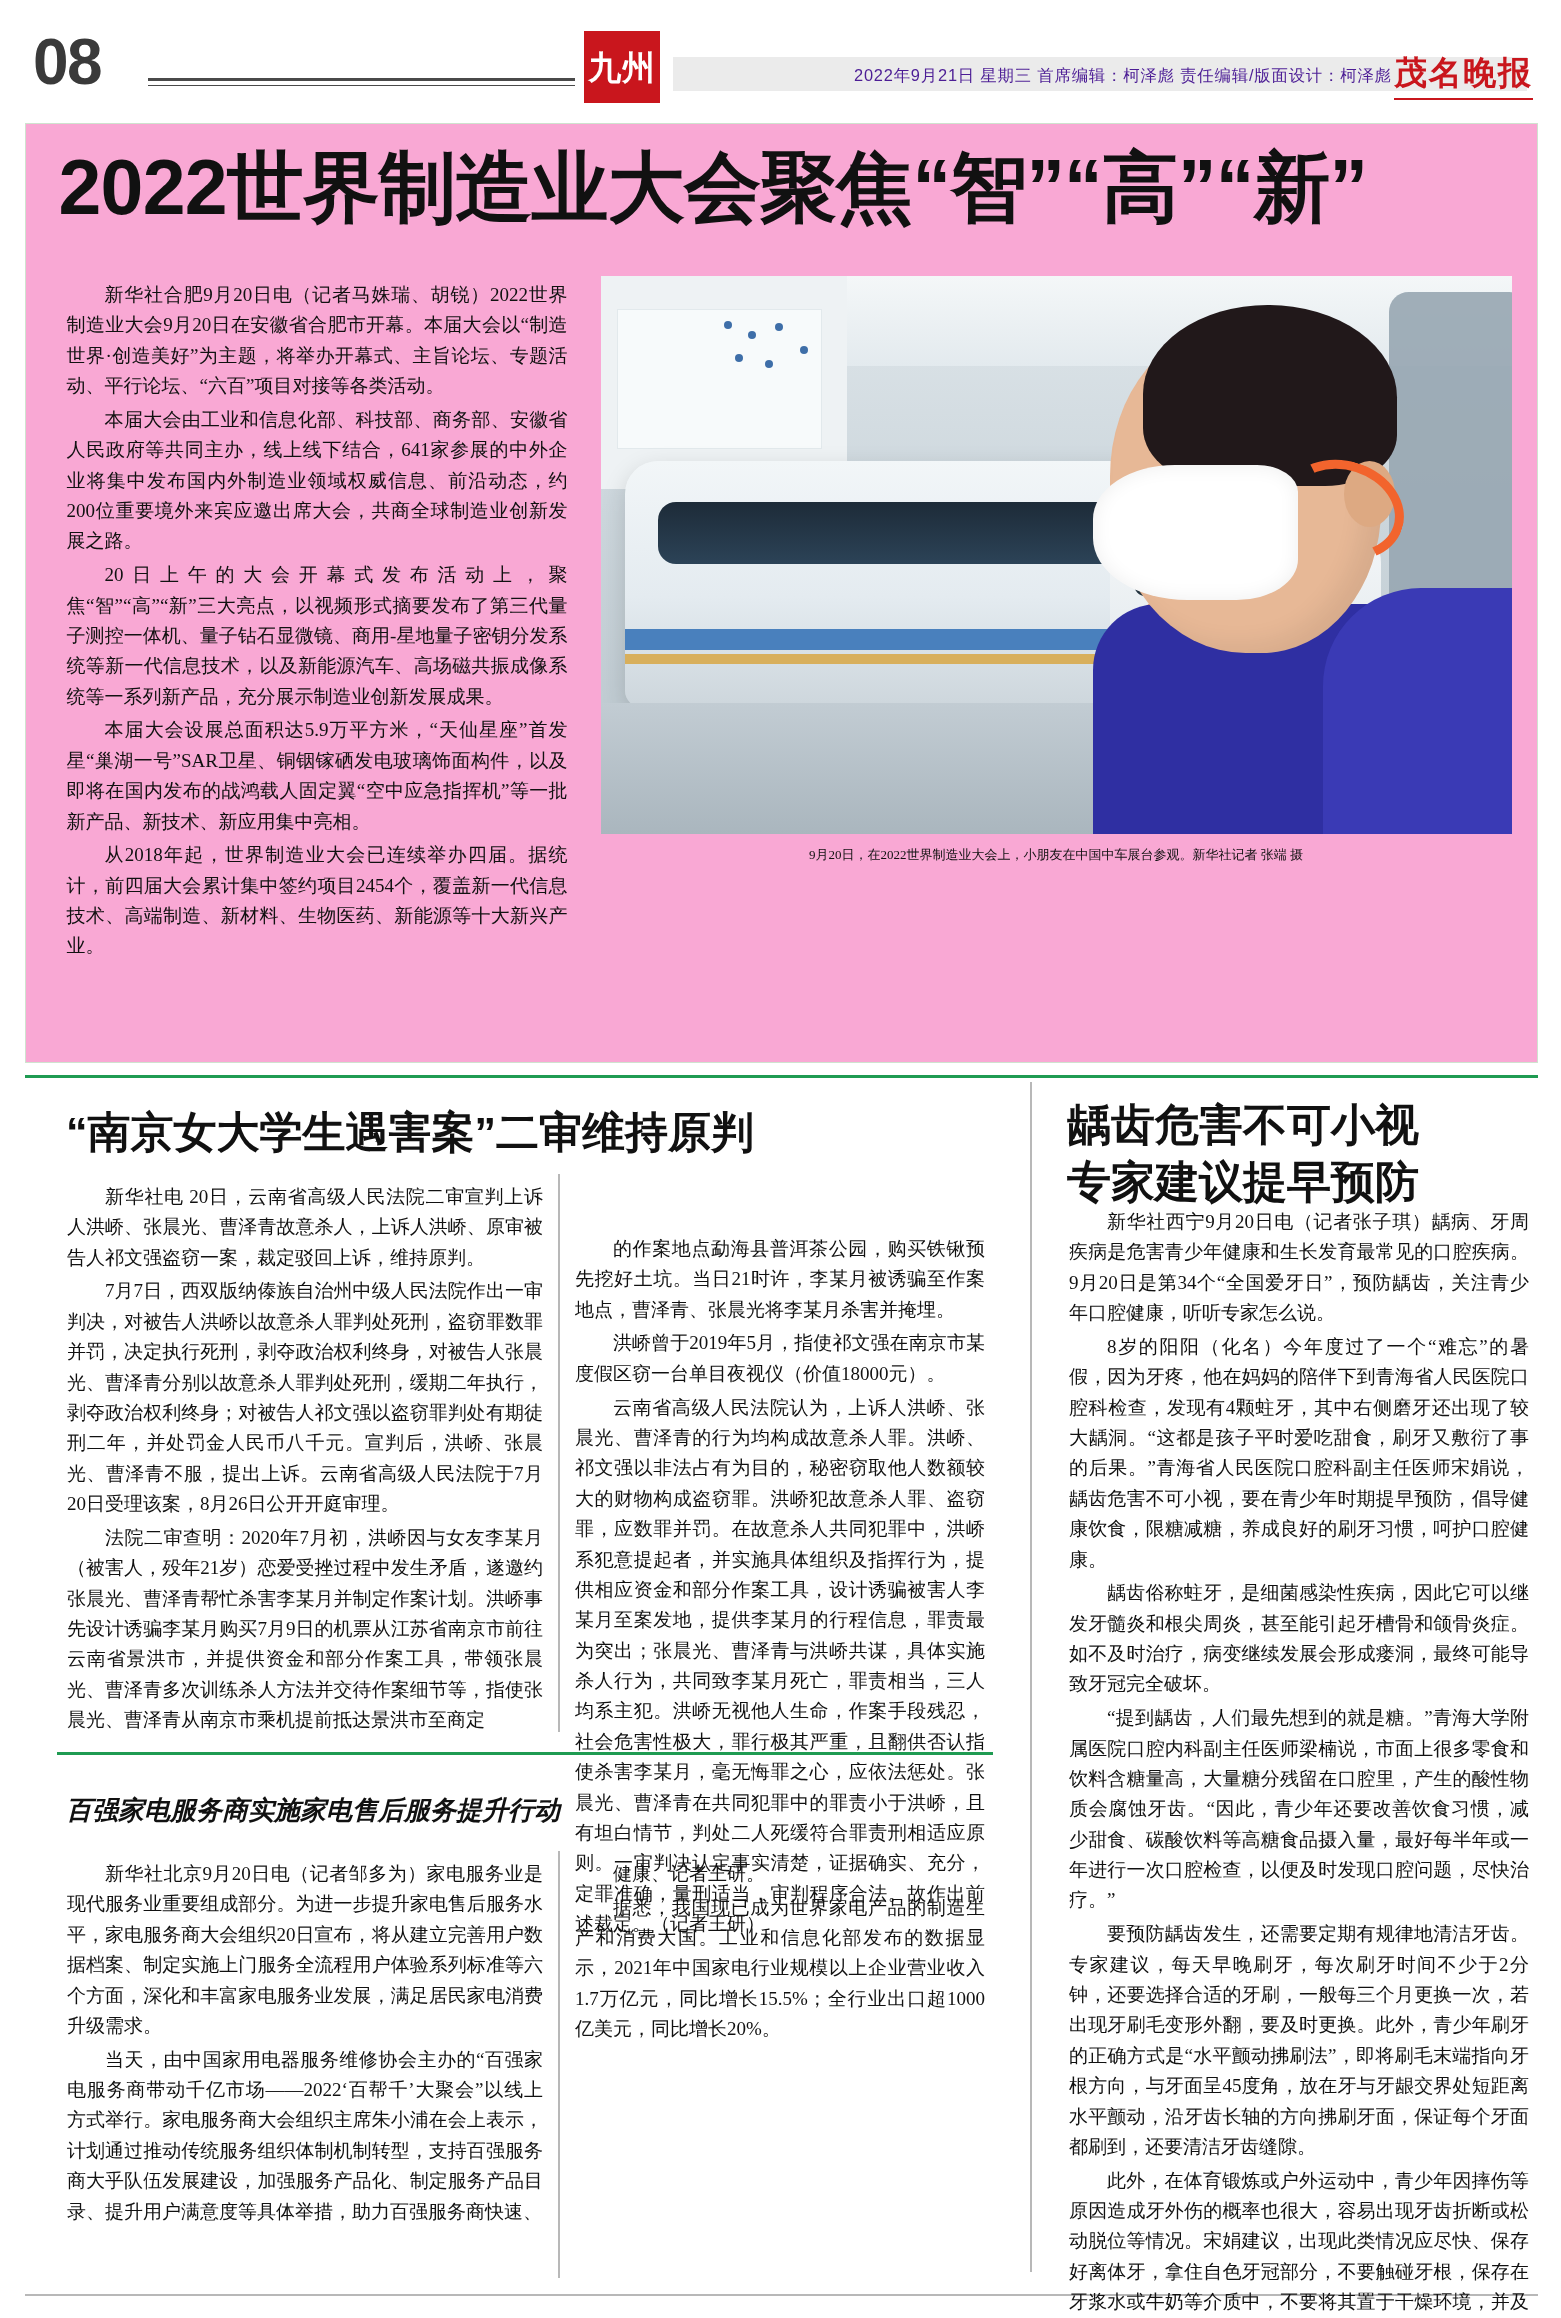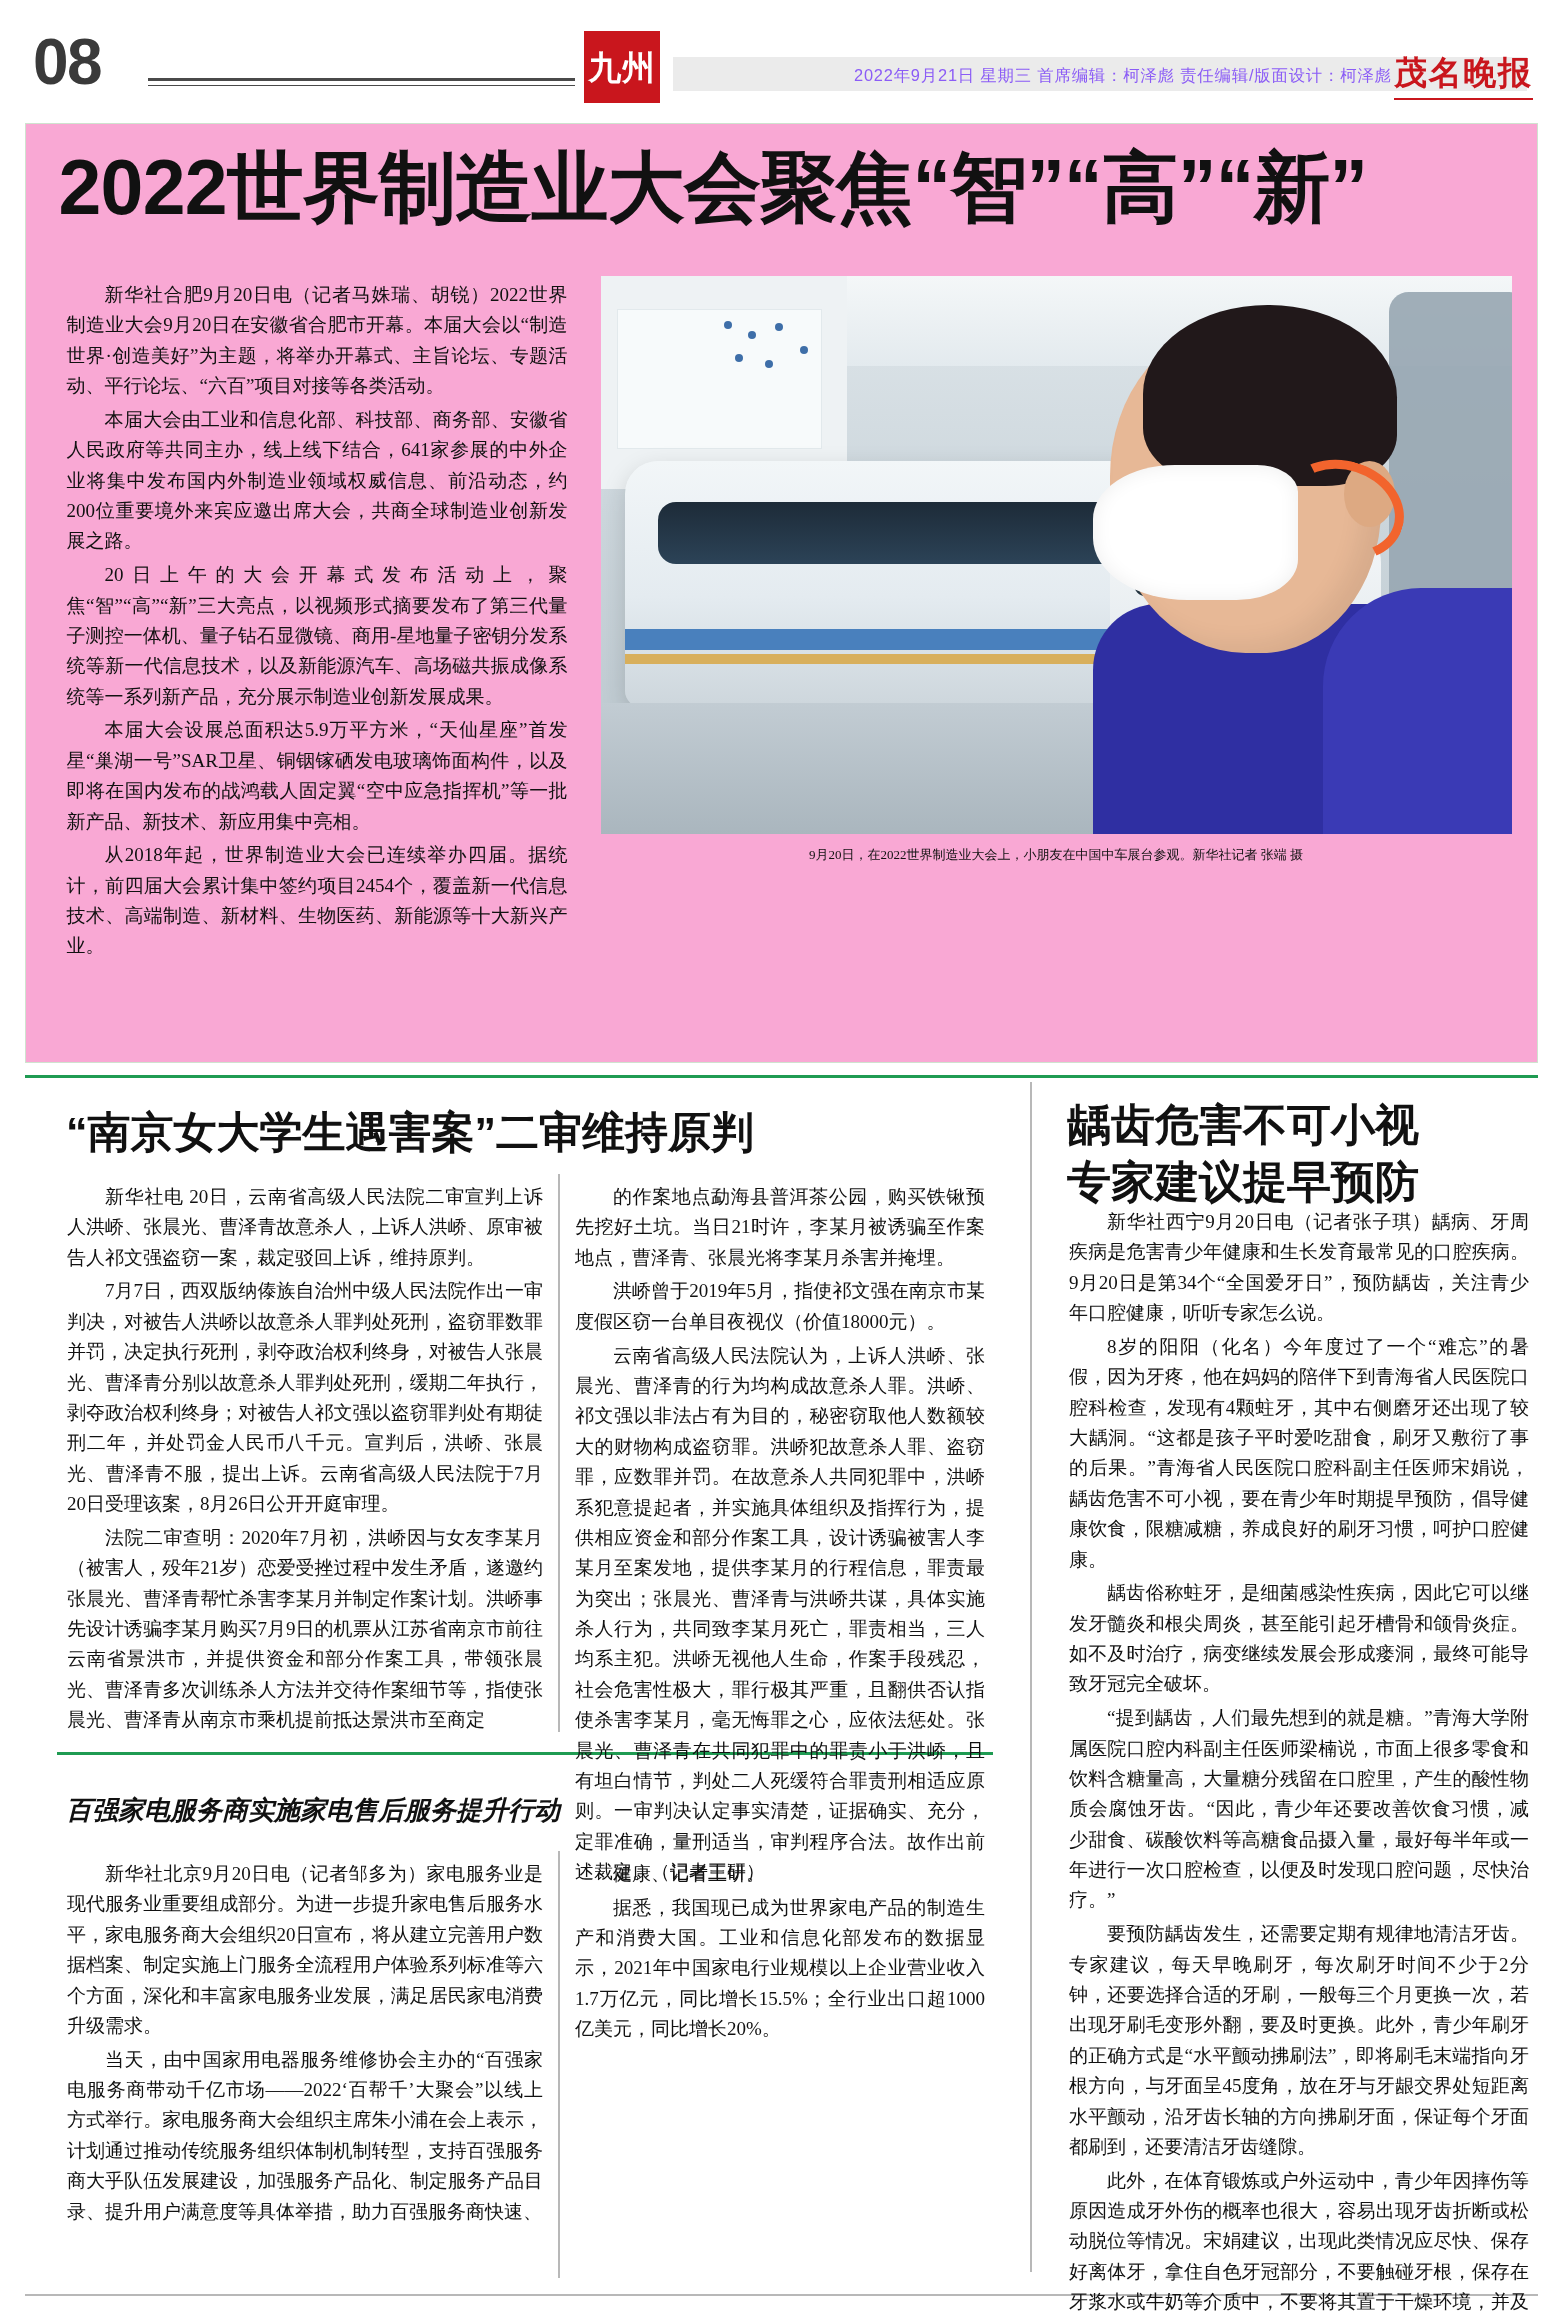--- a/index.html
+++ b/index.html
@@ -40,21 +40,21 @@
     line-height:1.0; letter-spacing:0.8px;
   }
   .section-box span { display:block; }
   .mast-bar {
     position:absolute; left:673px; top:57px; width:854px; height:34px;
     background:#ebebeb;
   }
   .mast-info {
     position:absolute; left:854px; top:65px;
     font-family:"Liberation Sans", sans-serif;
-    font-size:16.4px; color:#8b5cf6; letter-spacing:0.8px;
+    font-size:16.4px; color:#4c1d95; letter-spacing:0.8px;
   }
   .paper-logo {
     position:absolute; right:29.5px; top:51px;
     font-family:"Liberation Serif", serif;
     font-size:33px; font-weight:bold; color:#c9161d;
     letter-spacing:1.6px;
     border-bottom:2.5px solid #c9161d;
     padding-bottom:1.6px;
   }
 
@@ -185,21 +185,21 @@
     font-size:19px; line-height:1.6; text-align:justify; color:#111;
   }
   .col-text p { margin:0 0 3.3px 0; text-indent:2em; }
 
   
   .artA-title {
     position:absolute; left:66px; top:1104px; width:919px;
     font-size:43px; letter-spacing:0px;
   }
   .artA-c1 { position:absolute; left:67px; top:1182px; width:476px; height:542px; }
-  .artA-c2 { position:absolute; left:575px; top:1182px; width:410px; height:542px; }
+  .artA-c2 { position:absolute; left:575px; top:1234px; width:410px; height:542px; }
 
   
   .artB-title {
     position:absolute; left:66px; top:1793px; width:919px;
     font-size:26px;
     font-style:italic;
   }
   .artB-c1 { position:absolute; left:67px; top:1859px; width:476px; height:427px; }
   .artB-c2 { position:absolute; left:575px; top:1859px; width:410px; height:427px; }
 

